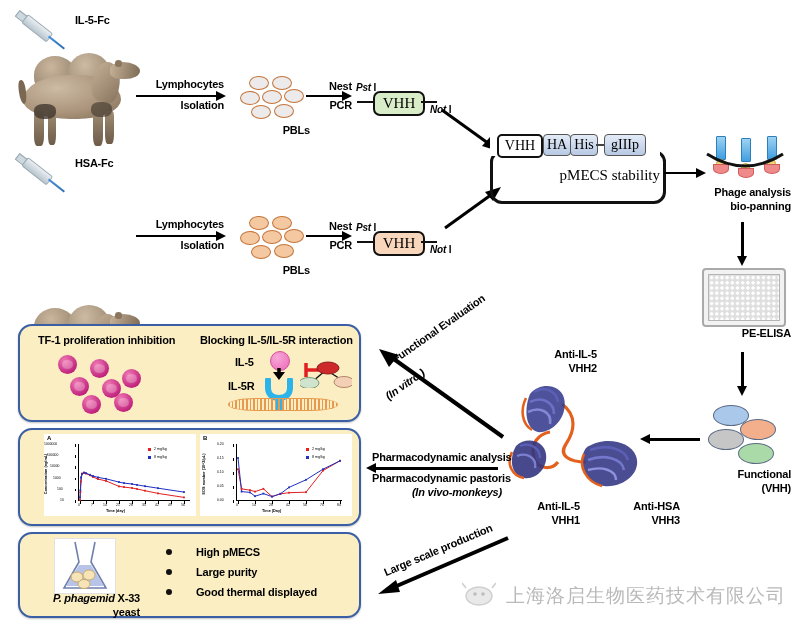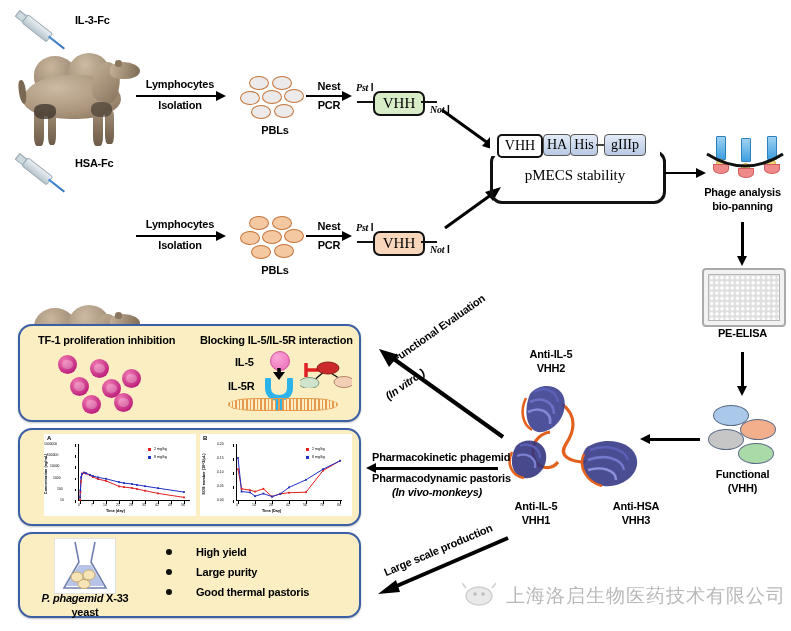--- a/index.html
+++ b/index.html
@@ -2,21 +2,21 @@
 <html><head>
 <meta charset="utf-8">
 <style>
   html,body{margin:0;padding:0;background:#ffffff;}
   body{width:791px;height:631px;position:relative;overflow:hidden;
        font-family:"Liberation Sans",sans-serif;color:#000;}
   .abs{position:absolute;}
   .lbl{font-weight:bold;font-size:11px;line-height:1.25;letter-spacing:-.2px;}
   .lbl.sm{font-size:10px;}
   .serif{font-family:"Liberation Serif",serif;}
-  .ctr{text-align:center;}
+  .ctr{text-align:right;}
 
   
   .camel{position:relative;}
   .camel .body{position:absolute;left:12%;top:34%;width:70%;height:40%;
       background:radial-gradient(ellipse at 35% 30%,#cdbba4 0%,#ab957c 55%,#7e6b55 100%);
       border-radius:48% 44% 46% 50%/60% 58% 46% 44%;}
   .camel .hump1{position:absolute;left:20%;top:16%;width:30%;height:34%;
       background:radial-gradient(ellipse at 40% 30%,#c9b69d,#8b7760);
       border-radius:50% 50% 40% 40%;}
   .camel .hump2{position:absolute;left:44%;top:14%;width:30%;height:36%;
@@ -64,21 +64,21 @@
   .pbl.orange{background:#f4c9a2;}
 
   
   .genebox{position:absolute;border:2px solid #111;border-radius:7px;
       font-family:"Liberation Serif",serif;font-size:15px;text-align:center;
       line-height:21px;height:21px;width:48px;}
   .genebox.green{background:#d9ecc8;}
   .genebox.peach{background:#f7d6bb;}
   .stub{position:absolute;height:2px;background:#111;}
 
-  .italic{font-style:italic;font-family:Liberation Serif, serif;}
+  .italic{font-style:italic;}
 
   
   #phagemid-frame{position:absolute;border:3px solid #111;border-radius:12px;}
   .pbox{position:absolute;border:1.8px solid #555;border-radius:4px;
       font-family:"Liberation Serif",serif;text-align:center;font-size:14px;height:20px;line-height:19px;}
   .pbox.white{background:#fff;border:2px solid #111;border-radius:5px;}
   .pbox.blue{background:linear-gradient(180deg,#e3ebf7,#b8c9e3);}
 
   
   .phage-tube{position:absolute;width:8px;height:22px;
@@ -134,21 +134,21 @@
 </head>
 <body>
 
 <div class="abs" style="left:28px;top:14px;">
   <div class="syr">
       <div class="plunger"></div>
       <div class="barrel"></div>
       <div class="needle"></div>
     </div>
 </div>
-<div class="abs lbl" style="left:75px;top:14px;">IL-3-Fc</div>
+<div class="abs lbl" style="left:75px;top:14px;">IL-5-Fc</div>
 
 <div class="abs camel" style="left:6px;top:38px;width:140px;height:110px;">
   <div class="hump1"></div>
     <div class="hump2"></div>
     <div class="body"></div>
   <div class="tail"></div>
     <div class="neck"></div>
     <div class="head"></div>
     <div class="ear"></div>
   <div class="lg l1"></div>
@@ -368,21 +368,21 @@
   <line x1="128" y1="92" x2="16" y2="12" stroke="#000" stroke-width="4"></line>
   <polygon points="4,4 24,10 14,22" fill="#000"></polygon>
 </svg>
 <div class="abs lbl" style="left:390px;top:355px;transform:rotate(-35deg);transform-origin:left top;white-space:nowrap;">
   <span>Functional Evaluation</span>
 </div>
 <div class="abs lbl" style="left:383px;top:392px;transform:rotate(-35deg);transform-origin:left top;white-space:nowrap;font-style:italic;">
   <span>(In vitro )</span>
 </div>
 
-<div class="abs lbl" style="left:372px;top:451px;white-space:nowrap;">Pharmacokinetic phagemid</div>
+<div class="abs lbl" style="left:372px;top:451px;white-space:nowrap;">Pharmacodynamic analysis</div>
 <div class="arrowline" style="left:376px;top:467px;width:122px;height:3px;"></div>
 <div class="arrowhead left" style="left:366px;top:463px;"></div>
 <div class="abs lbl" style="left:372px;top:472px;white-space:nowrap;">Pharmacodynamic pastoris</div>
 <div class="abs lbl ctr" style="left:372px;top:486px;width:130px;white-space:nowrap;">
   <span style="font-style:italic;">(In vivo-monkeys)</span>
 </div>
 
 <svg class="abs" style="left:370px;top:530px;" width="145" height="70">
   <line x1="138" y1="8" x2="22" y2="58" stroke="#000" stroke-width="4"></line>
   <polygon points="8,64 26,50 30,62" fill="#000"></polygon>
@@ -593,25 +593,25 @@
     <ellipse cx="22" cy="38" rx="6" ry="5" fill="#f6e3b6" stroke="#c9ab6f" stroke-width="1"></ellipse>
     <ellipse cx="34" cy="36" rx="6" ry="5" fill="#f6e3b6" stroke="#c9ab6f" stroke-width="1"></ellipse>
     <ellipse cx="29" cy="45" rx="6" ry="4.5" fill="#f6e3b6" stroke="#c9ab6f" stroke-width="1"></ellipse>
   </svg>
 </div>
 <div class="abs lbl ctr" style="left:30px;top:592px;width:110px;">
   <span style="font-style:italic;">P. phagemid</span><span> X-33 yeast</span>
 </div>
 
 <div class="bullet" style="left:166px;top:549px;"></div>
-<div class="abs lbl" style="left:196px;top:546px;">High yield</div>
+<div class="abs lbl" style="left:196px;top:546px;">High pMECS</div>
 <div class="bullet" style="left:166px;top:569px;"></div>
 <div class="abs lbl" style="left:196px;top:566px;">Large purity</div>
 <div class="bullet" style="left:166px;top:589px;"></div>
-<div class="abs lbl" style="left:196px;top:586px;">Good thermal pastoris</div>
+<div class="abs lbl" style="left:196px;top:586px;">Good thermal displayed</div>
 
 <svg id="footer-logo" style="left:462px;top:580px;" width="34" height="30">
   <ellipse cx="17" cy="16" rx="13" ry="9" fill="#e9e9e9" stroke="#cfcfcf" stroke-width="1.4"></ellipse>
   <circle cx="13" cy="14" r="1.8" fill="#bdbdbd"></circle>
   <circle cx="21" cy="14" r="1.8" fill="#bdbdbd"></circle>
   <path d="M4,8 L0,3 M30,8 L34,3" stroke="#cfcfcf" stroke-width="1.6"></path>
 </svg>
 <div class="abs cn" style="left:506px;top:583px;">上海洛启生物医药技术有限公司</div>
 
 </body></html>

